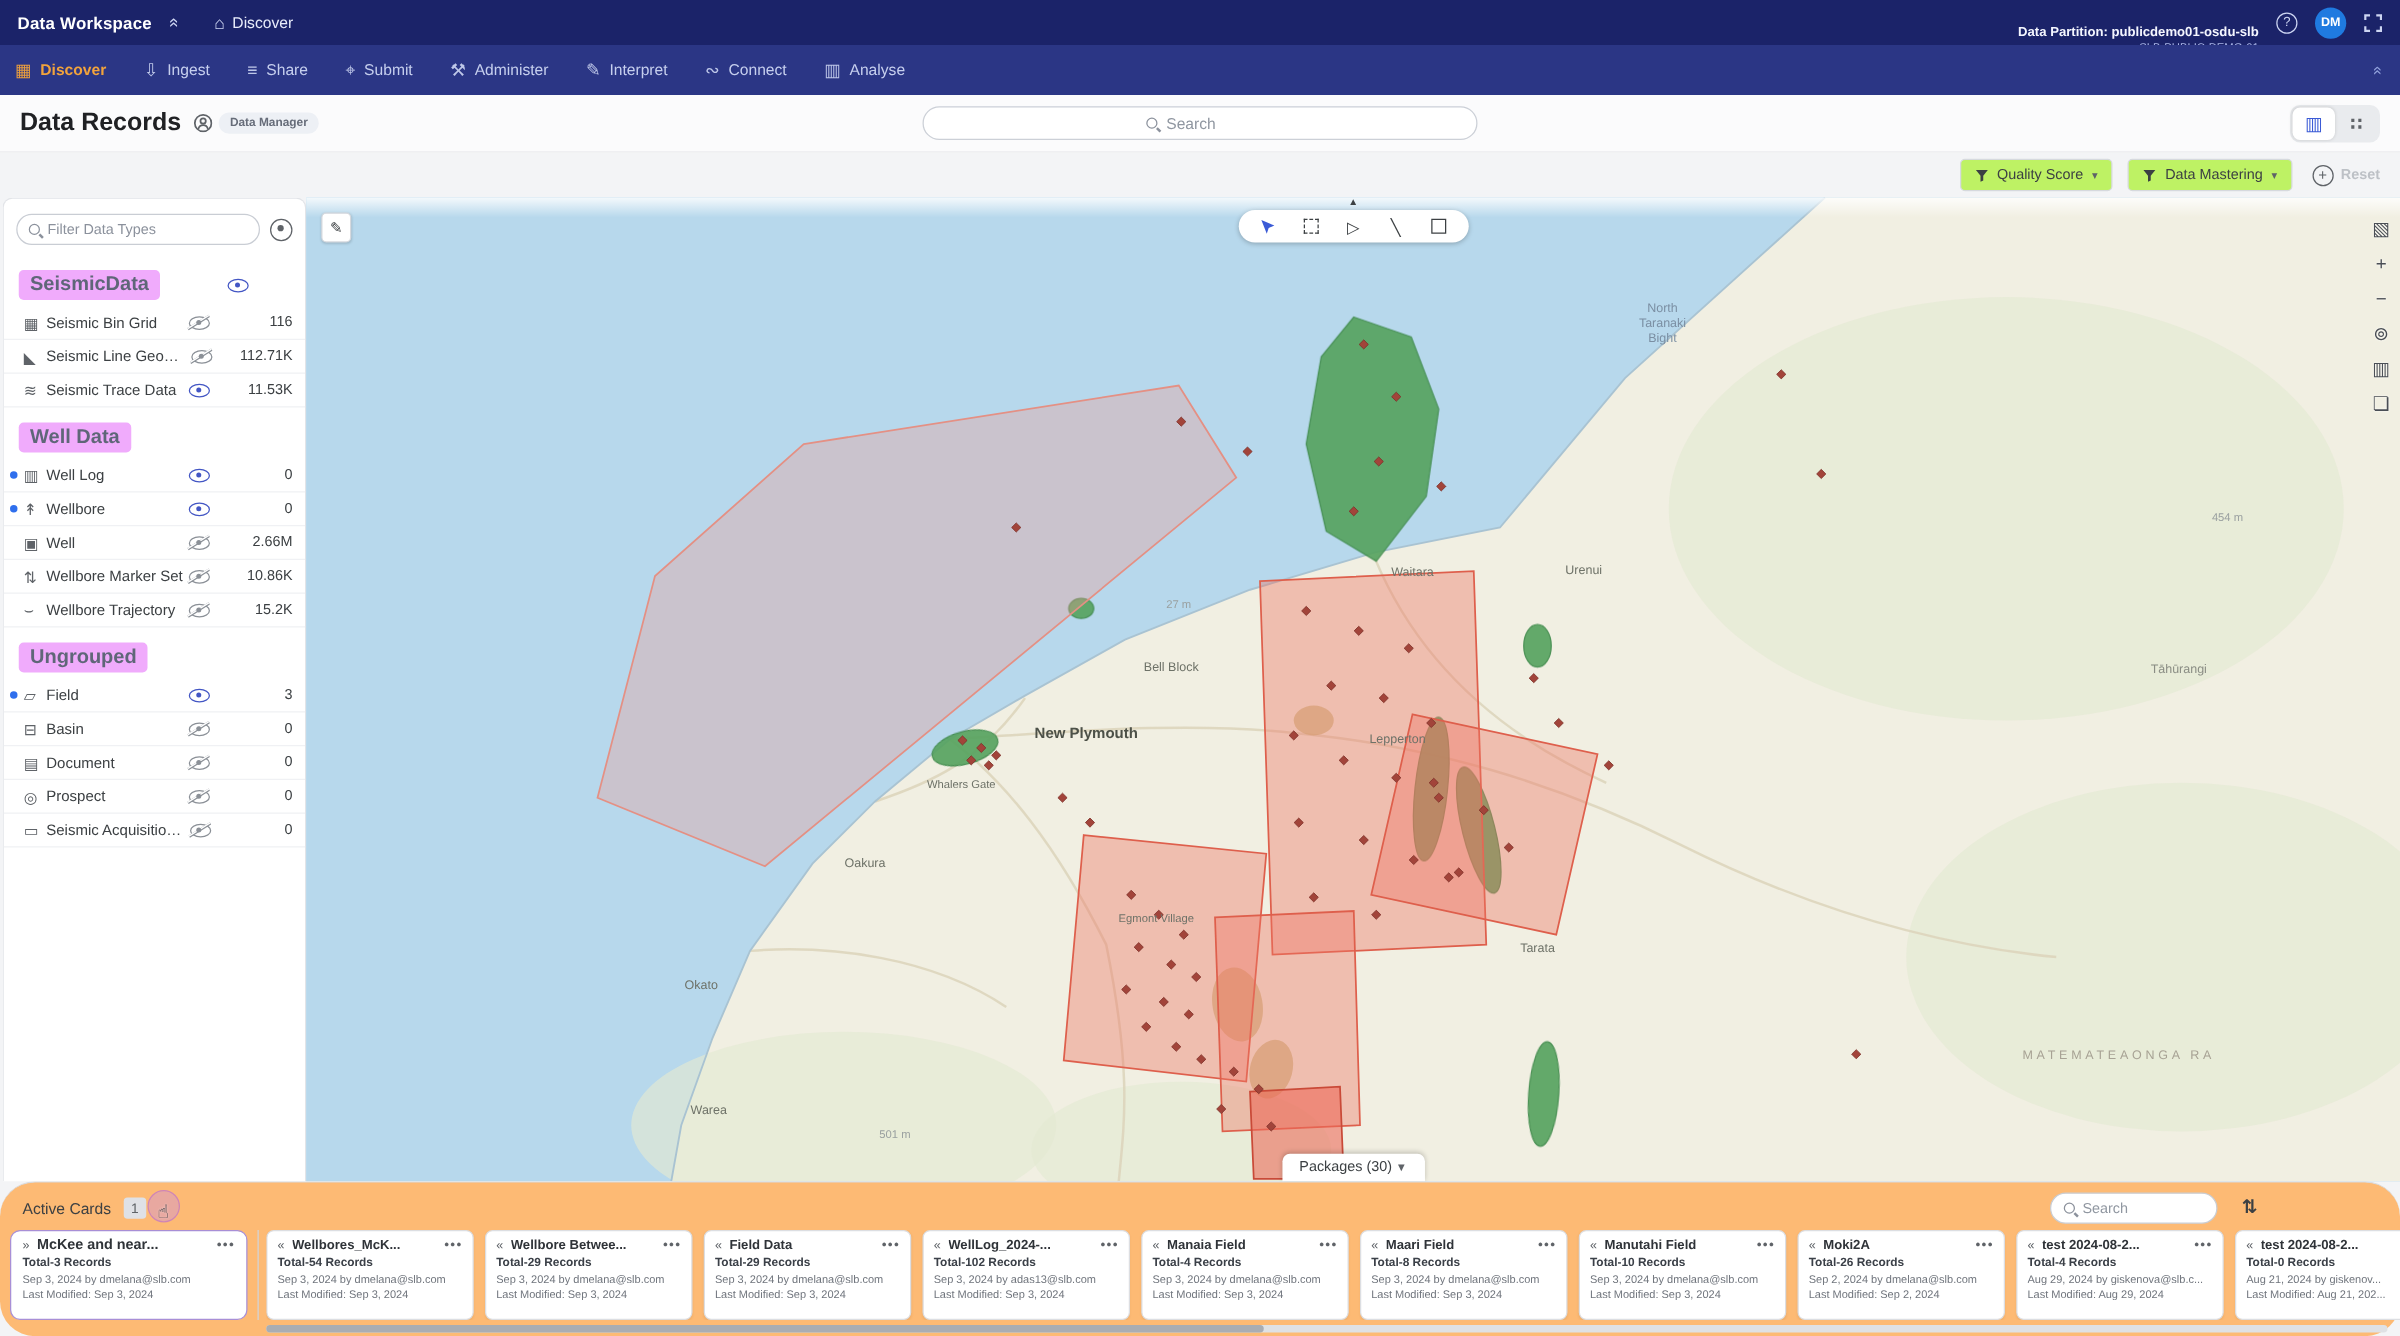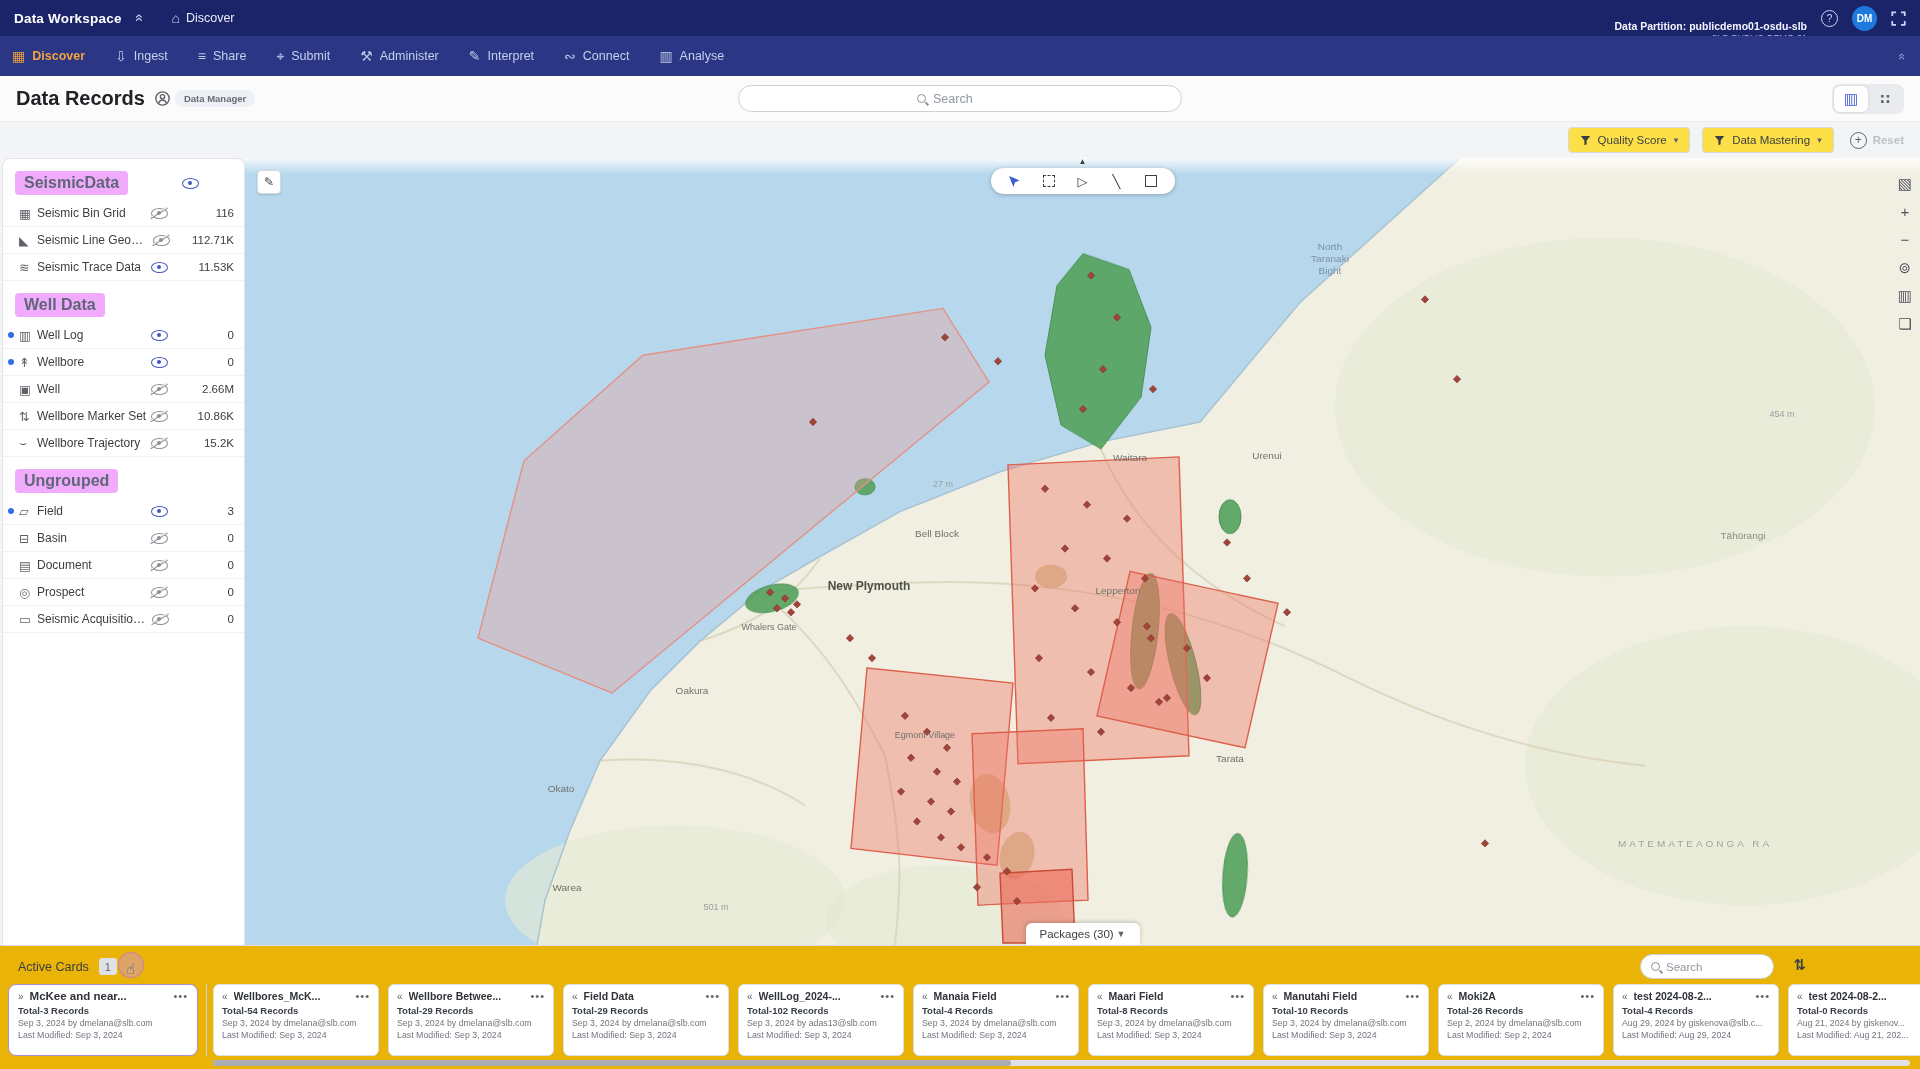--- a/index.html
+++ b/index.html
@@ -37,21 +37,21 @@
   .hdr-search { position:absolute; left:50%; top:9px; transform:translateX(-50%); width:444px; height:27px; border:1px solid #ccd0d7; border-radius:14px; background:#fff; display:flex; align-items:center; justify-content:center; gap:7px; color:#8b919c; }
   .hdr-search input { border:none; outline:none; font-size:12.5px; color:#5f6368; width:70px; background:transparent; }
   .hdr-search input::placeholder { color:#9097a1; }
   .view-toggle { position:absolute; right:16px; top:8px; height:30px; background:#e9ebee; border-radius:8px; display:flex; align-items:center; padding:2px; }
   .vt-seg { width:34px; height:26px; display:flex; align-items:center; justify-content:center; border-radius:6px; font-size:15px; cursor:pointer; }
   .vt-seg.sel { background:#fff; color:#3b5bd6; box-shadow:0 0 3px rgba(0,0,0,.15); }
   .vt-seg.unsel { color:#5f6368; font-size:14px; font-weight:700; }
 
   
   .filter-bar { height:36px; display:flex; align-items:center; justify-content:flex-end; gap:12px; padding-right:16px; flex:0 0 auto; }
-  .fbtn { height:26px; background:#fde047; border:1px solid #d6d9de; border-radius:4px; display:flex; align-items:center; gap:7px; padding:0 11px; font-size:11.5px; color:#3c4043; cursor:pointer; }
+  .fbtn { height:26px; background:#bef264; border:1px solid #d6d9de; border-radius:4px; display:flex; align-items:center; gap:7px; padding:0 11px; font-size:11.5px; color:#3c4043; cursor:pointer; }
   .fbtn .caret { font-size:9px; color:#5f6368; }
   .funnel svg { display:block; }
   .reset-wrap { display:flex; align-items:center; gap:6px; margin-left:4px; }
   .plus-circle { width:17px; height:17px; border:1.6px solid #5f6368; border-radius:50%; color:#5f6368; font-size:12px; line-height:1; display:flex; align-items:center; justify-content:center; cursor:pointer; }
   .reset-label { font-size:11.5px; font-weight:600; color:#bdc1c6;text-align:center; }
 
   
   .main { flex:1 1 auto; display:flex; min-height:0; }
   .sidebar { width:243px; margin-left:2px; background:#fff; border:1px solid #e2e4e8; border-bottom:none; border-radius:8px 8px 0 0; flex:0 0 auto; overflow:hidden; }
   .sb-filter { display:flex; align-items:center; gap:8px; padding:12px 10px 8px 10px; }
@@ -87,21 +87,21 @@
   .mtb.sel { color:#3b5bd6; }
   .sqdash { width:12px; height:12px; border:1.4px dashed #3c4043; }
   .sqsolid { width:12px; height:12px; border:1.6px solid #3c4043; }
   .draw-btn { position:absolute; top:12px; left:12px; width:24px; height:24px; background:#fff; border:1px solid #d6d9de; border-radius:4px; font-size:12px; color:#3c4043; display:flex; align-items:center; justify-content:center; cursor:pointer; box-shadow:0 1px 2px rgba(0,0,0,.15); }
   .map-controls { position:absolute; right:8px; top:18px; display:flex; flex-direction:column; gap:13px; align-items:center; }
   .mc { font-size:15px; color:#4a4e55; cursor:pointer; line-height:1; text-shadow:0 0 2px #fff; }
   .packages-tab { position:absolute; bottom:0; left:50%; transform:translateX(-50%); background:#fff; border-radius:6px 6px 0 0; box-shadow:0 -1px 4px rgba(0,0,0,.2); padding:5px 14px; font-size:11.5px; color:#3c4043; display:flex; gap:3px; align-items:center; cursor:pointer; }
   .packages-tab .caret { font-size:9px; color:#5f6368; }
 
   
-  .bottom-panel { height:124px; background:#eab308; border-top:1px solid #d9dbde; position:relative; flex:0 0 auto; }
+  .bottom-panel { height:124px; background:#fdba74; border-top:1px solid #d9dbde; position:relative; flex:0 0 auto;border-radius:28px; }
   .ac-row { position:absolute; left:18px; top:12px; display:flex; align-items:center; gap:10px; }
   .ac-label { font-size:12.5px; color:#3c4043; }
   .ac-badge { background:#dfe1e6; border-radius:3px; min-width:18px; height:17px; font-size:11px; color:#5f6368; display:flex; align-items:center; justify-content:center; padding:0 4px; }
   .cursor-ripple { position:absolute; left:118px; top:6px; width:26px; height:26px; border-radius:50%; background:rgba(206,147,216,.45); border:1px solid rgba(186,104,200,.55); }
   .cursor-hand { position:absolute; left:126px; top:14px; font-size:15px; color:#2a2e35; text-shadow:0 0 2px #fff; }
   .bp-search { position:absolute; right:146px; top:8px; width:134px; height:25px; border:1px solid #c9cdd4; border-radius:13px; background:#fff; display:flex; align-items:center; gap:6px; padding:0 10px; }
   .bp-search input { border:none; outline:none; width:100%; font-size:11.5px; background:transparent; color:#5f6368; }
   .bp-search input::placeholder { color:#9097a1; }
   .sort-ic { position:absolute; right:114px; top:10px; font-size:15px; font-weight:700; color:#3c4043; cursor:pointer; }
   .mag { width:9px; height:9px; border:1.5px solid #8b919c; border-radius:50%; position:relative; flex:0 0 auto; }
@@ -230,20 +230,27 @@
     </button>
     <span class="reset-wrap">
       <span class="plus-circle">+</span>
       <span class="reset-label">Reset</span>
     </span>
   </div>
 
   <div class="main">
 
     <aside class="sidebar">
+      <div class="sb-filter">
+        <span class="sb-input">
+          <span class="mag"></span>
+          <input placeholder="Filter Data Types" style="">
+        </span>
+        <span class="target-btn"></span>
+      </div>
       <div>
           <div class="sb-group">
             <div class="sb-ghead">
               <span class="gbadge">SeismicData</span>
               <span class="eye on"></span>
             </div>
             <div class="sb-row">
               <span class="ticon">▦</span>
               <span class="tlabel">Seismic Bin Grid</span>
               <span class="eye off">

